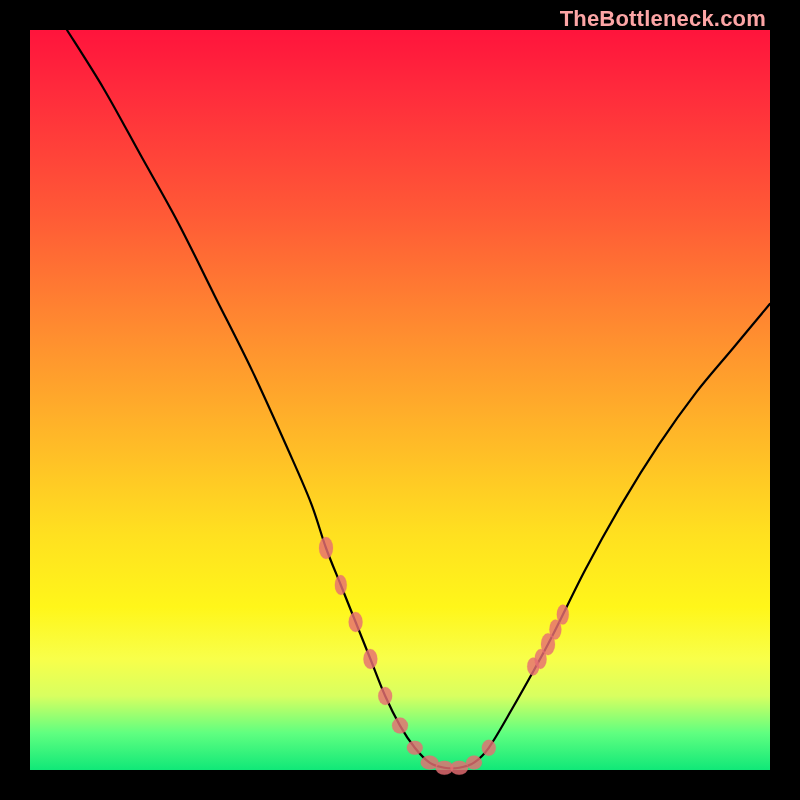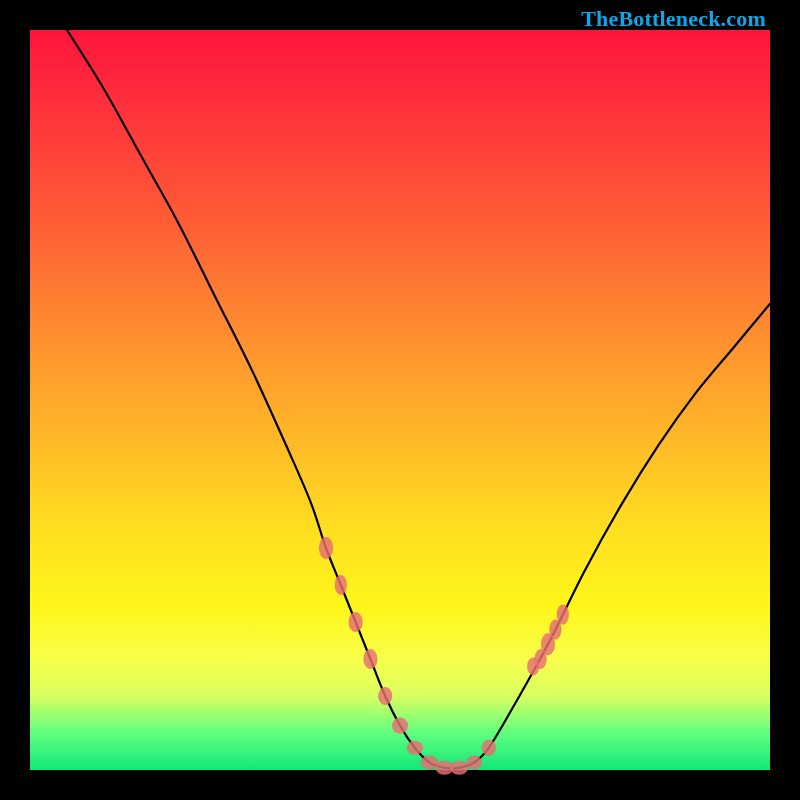--- a/index.html
+++ b/index.html
@@ -35,26 +35,25 @@
       #f8ff4a 85%,
       #d8ff60 90%,
       #60ff80 95%,
       #10e878 100%
     );
   }
   .watermark {
     position: absolute;
     top: 6px;
     right: 34px;
-    color: #0ea5e9;
+    color: #fca5a5;
     font-size: 22px;
     font-weight: 600;
     letter-spacing: 0.2px;
     user-select: none;
-    font-family: Liberation Serif, serif;
   }
   svg.curve {
     position: absolute;
     inset: 0;
     width: 740px;
     height: 740px;
     overflow: visible;
   }
   .curve-path {
     fill: none;

